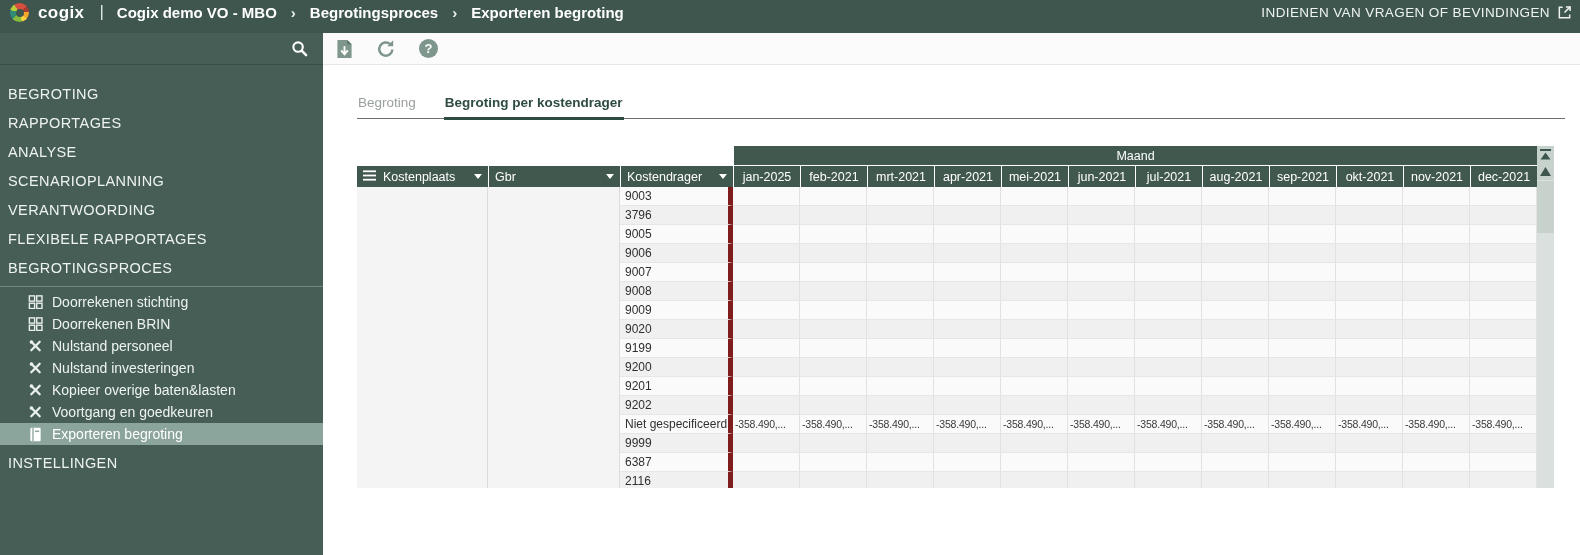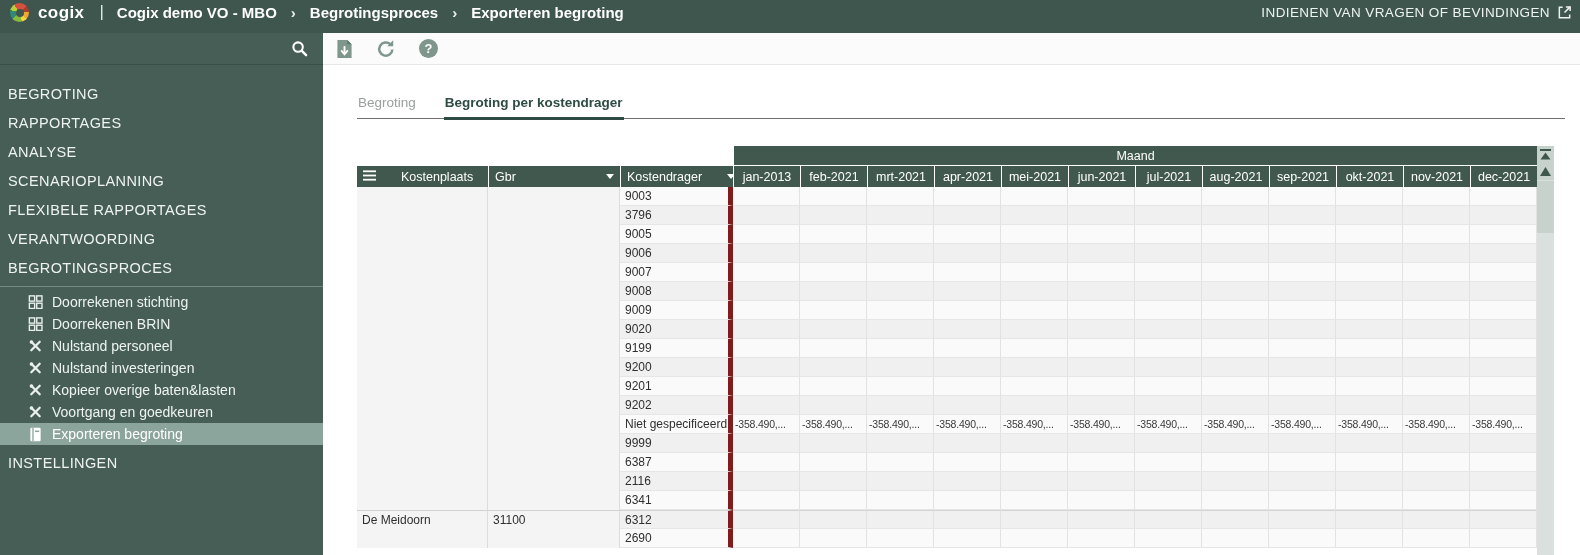--- a/index.html
+++ b/index.html
@@ -49,30 +49,30 @@
   
   .content { position:absolute; left:323px; top:65px; width:1257px; height:490px; background:#fff; }
   .tabbar { position:absolute; left:34px; top:30px; width:1208px; display:flex; gap:27px;
     border-bottom:1px solid #6f6f6f; }
   .tab { position:relative; font-size:13.5px; color:#9aa09e; padding:0 1px 8px 1px; cursor:pointer; white-space:nowrap; }
   .tab.active { color:var(--accent,#2E4B44); font-weight:bold; }
   .tab.active::after { content:""; position:absolute; left:0; right:0; bottom:-2px; height:3px;
     background:var(--accent,#2E4B44); }
 
   
-  .grid-wrap { position:absolute; left:34px; top:81px; width:1197px; height:409px; overflow:hidden; }
+  .grid-wrap { position:absolute; left:34px; top:81px; width:1197px; height:342px; overflow:hidden; }
   table.grid { border-collapse:separate; border-spacing:0; table-layout:fixed; width:1180px; }
   .grid th, .grid td { overflow:hidden; white-space:nowrap; }
   .c-blank { background:#fff; height:20px; }
   .th-group { background:var(--table-header-bg,#41584F); color:#fff; height:20px; font-size:12.5px;
     font-weight:normal; text-align:center; border-bottom:1px solid #fff; border-left:1px solid #fff; }
   .th-col { background:var(--table-header-bg,#41584F); color:#fff; height:21px; font-weight:normal;
     font-size:12.5px; padding:0 6px; text-align:left; }
   .th-col.bl { border-left:1px solid #fff; }
-  .th-inner { display:flex; align-items:center; gap:25px; }
+  .th-inner { display:flex; align-items:center; gap:7px; }
   .th-label { flex:1; text-align:left; }
   .caret { width:0; height:0; border-left:4.5px solid transparent; border-right:4.5px solid transparent;
     border-top:5px solid #fff; display:inline-block; cursor:pointer; }
   .th-month { background:var(--table-header-bg,#41584F); color:#fff; height:21px; font-weight:normal;
     font-size:12.5px; text-align:center; border-left:1px solid #fff; }
   tbody td { height:19px; font-size:12px; color:#2f2f2f; }
   .c-kp, .c-gbr { background:#f4f4f4; padding-left:5px; border-right:1px solid #dcdcdc; }
   .c-kd { padding-left:5px; border-right:5px solid #7f1d1d; border-bottom:1px solid #e6e6e6; }
   .c-val { padding:0 1px 0 2px; font-size:10.5px; color:#3a3a3a; letter-spacing:-0.2px;
     border-right:1px solid #e2e2e2; border-bottom:1px solid #e6e6e6; }
@@ -144,22 +144,22 @@
       </button>
     </div>
   </div>
 
   <aside class="sidebar">
     <nav id="sb-main">
         <div class="sb-item">BEGROTING</div>
         <div class="sb-item">RAPPORTAGES</div>
         <div class="sb-item">ANALYSE</div>
         <div class="sb-item">SCENARIOPLANNING</div>
+        <div class="sb-item">VERANTWOORDING</div>
         <div class="sb-item">FLEXIBELE RAPPORTAGES</div>
-        <div class="sb-item">VERANTWOORDING</div>
         <div class="sb-item">BEGROTINGSPROCES</div>
       </nav>
     <div class="sb-divider"></div>
     <nav id="sb-sub">
         <div class="sb-sub">
           <span class="si">
             <svg width="15" height="14" viewBox="0 0 16 16">
               <g fill="none" stroke="#e8efec" stroke-width="1.6">
                 <rect x="1" y="1" width="6" height="6"></rect>
                 <rect x="9.4" y="1" width="6" height="6"></rect>
@@ -296,21 +296,21 @@
                   <span class="th-label">Gbr</span>
                   <span class="caret"></span>
                 </div>
               </th>
               <th class="th-col bl">
                 <div class="th-inner">
                   <span class="th-label">Kostendrager</span>
                   <span class="caret"></span>
                 </div>
               </th>
-              <th class="th-month">jan-2013</th>
+              <th class="th-month">jan-2025</th>
               <th class="th-month">feb-2021</th>
               <th class="th-month">mrt-2021</th>
               <th class="th-month">apr-2021</th>
               <th class="th-month">mei-2021</th>
               <th class="th-month">jun-2021</th>
               <th class="th-month">jul-2021</th>
               <th class="th-month">aug-2021</th>
               <th class="th-month">sep-2021</th>
               <th class="th-month">okt-2021</th>
               <th class="th-month">nov-2021</th>

